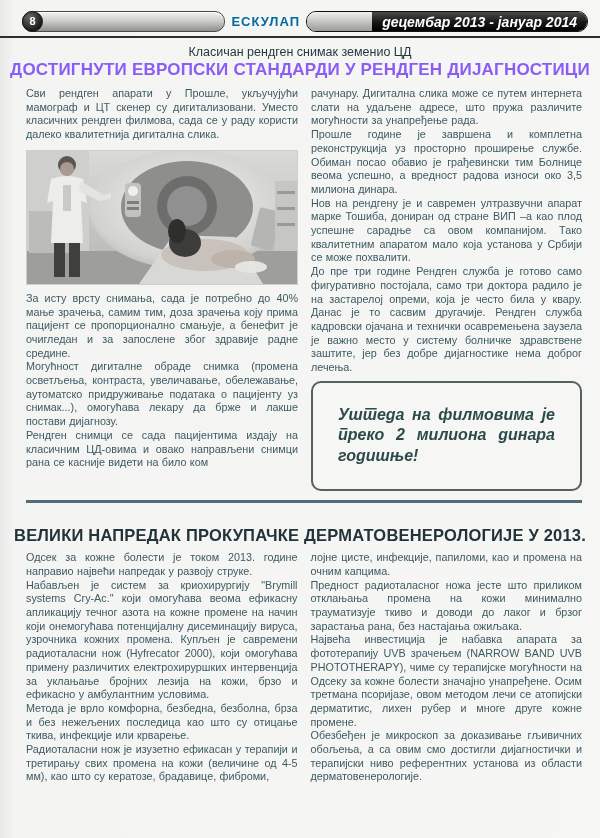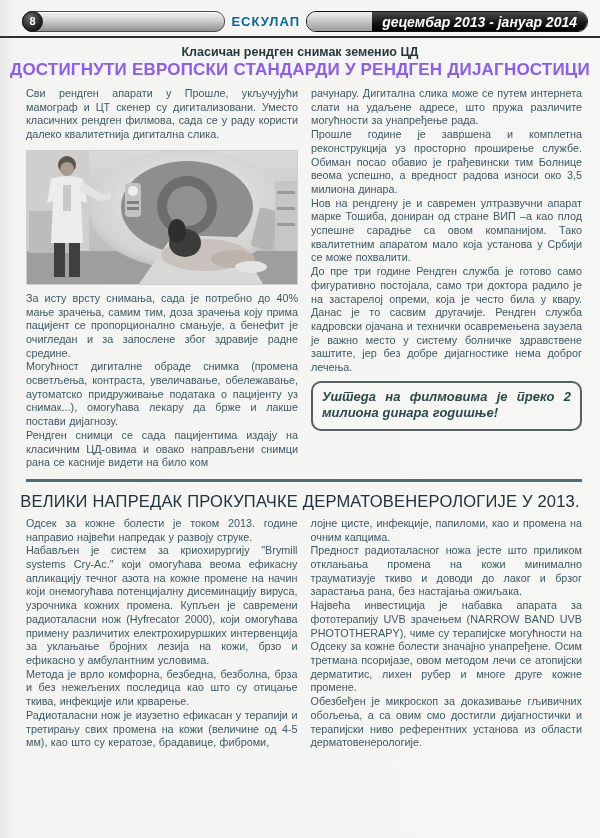--- a/index.html
+++ b/index.html
@@ -42,30 +42,30 @@
   }
   .date-badge .label{
     flex:1;background:linear-gradient(180deg,#4a4a48 0%,#171715 55%,#000 100%);
     color:#fff;font-size:14px;font-weight:bold;font-style:italic;
     display:flex;align-items:center;justify-content:center;
     padding:0 10px;white-space:nowrap;
   }
 
   
   .kicker{
-    text-align:center;font-size:12.5px;font-weight:bold;color:#27383f;
+    text-align:center;font-size:12.5px;font-weight:normal;color:#27383f;
     margin:7px 0 1px 0;
   }
   .headline1{
     text-align:center;font-size:17px;font-weight:bold;color:#8b5cf6;
     margin:1px 0 7px 0;letter-spacing:.2px;
   }
   .headline2{
-    text-align:center;font-size:16.5px;font-weight:normal;color:#22333a;
-    margin:10px 0 6px 0;letter-spacing:.2px;
+    text-align:center;font-size:16.5px;font-weight:bold;color:#22333a;
+    margin:23px 0 6px 0;letter-spacing:.2px;
   }
 
   
   .cols{display:flex;gap:13px;padding:0 18px 0 26px;}
   .col{width:272px;}
   .col p{
     margin:0;font-size:10.8px;line-height:1.27;text-align:justify;
     color:#3d5a63;word-spacing:.4px;
   }
 
@@ -76,22 +76,22 @@
   }
   .photo svg{display:block;}
 
   
   .callout{
     margin-top:6px;
     border:2px solid #55615f;border-radius:10px;
     padding:6px 9px 7px 9px;background:#f6f6f4;
   }
   .callout p{
-    font-size:13px;font-weight:bold;font-style:italic;color:#2c4a4a;
-    line-height:1.28;text-align:justify;margin:0;
+    font-size:16px;font-weight:bold;font-style:italic;color:#2c4a4a;
+    line-height:1.28;text-align:justify;margin:16px;
   }
 
   
   .divider{
     height:3px;background:#4e6d75;border:none;margin:9px 18px 0 26px;
   }
 </style>
 </head>
 <body>
 

